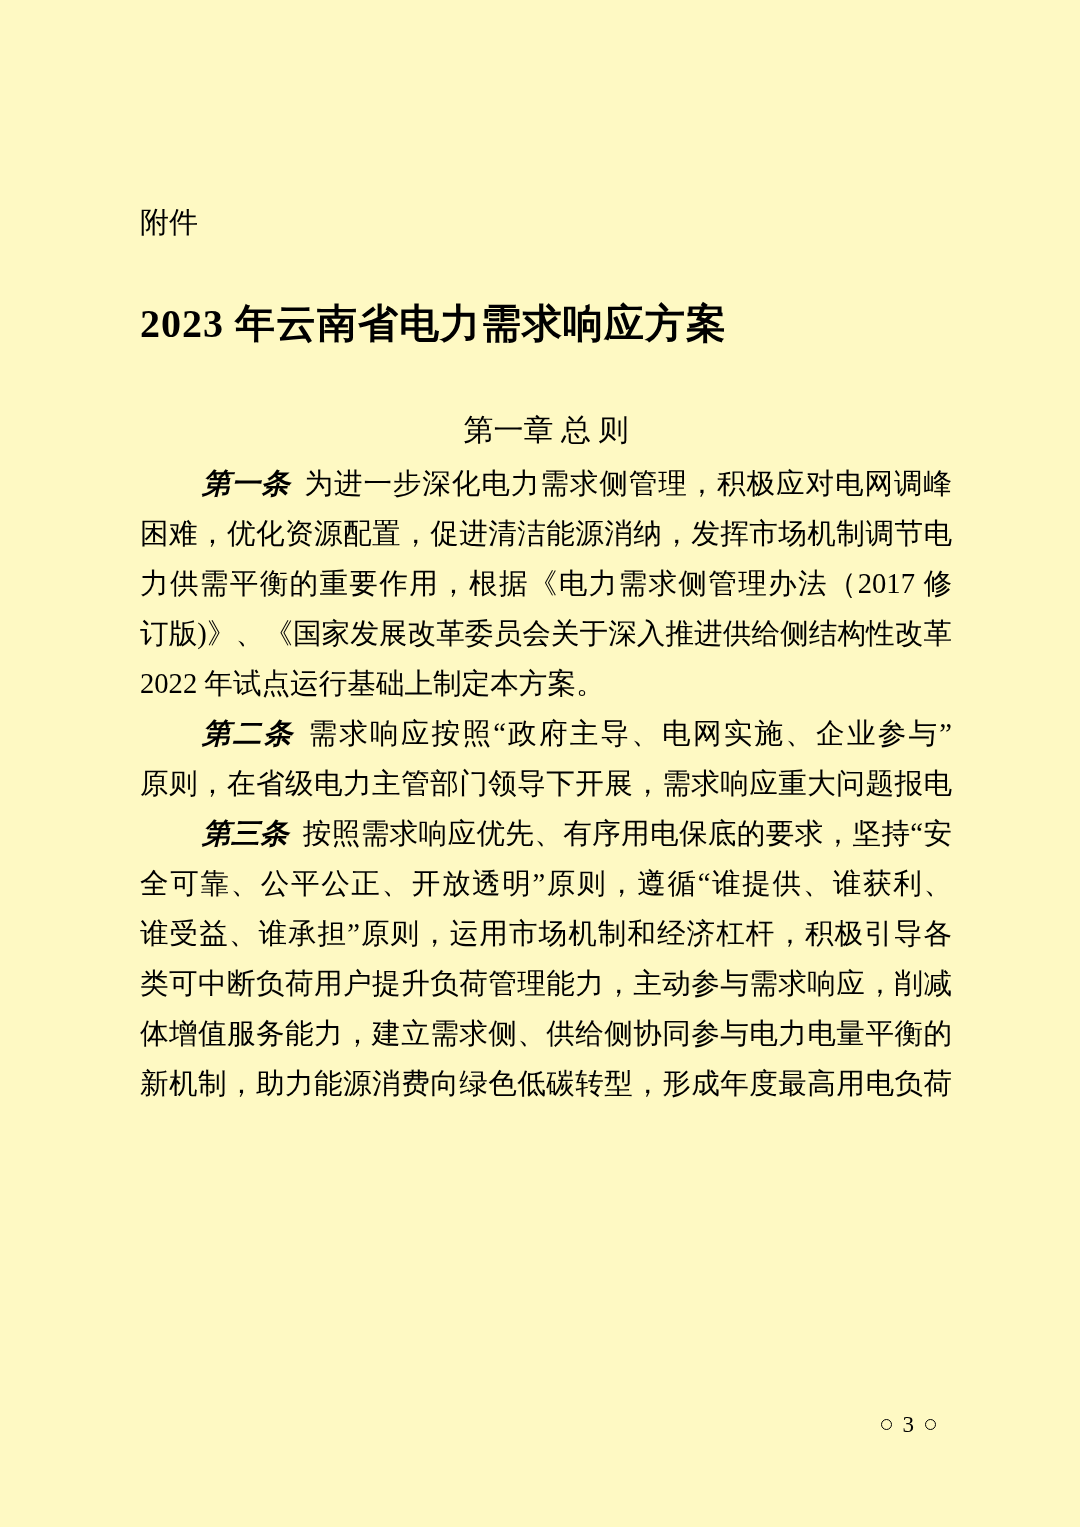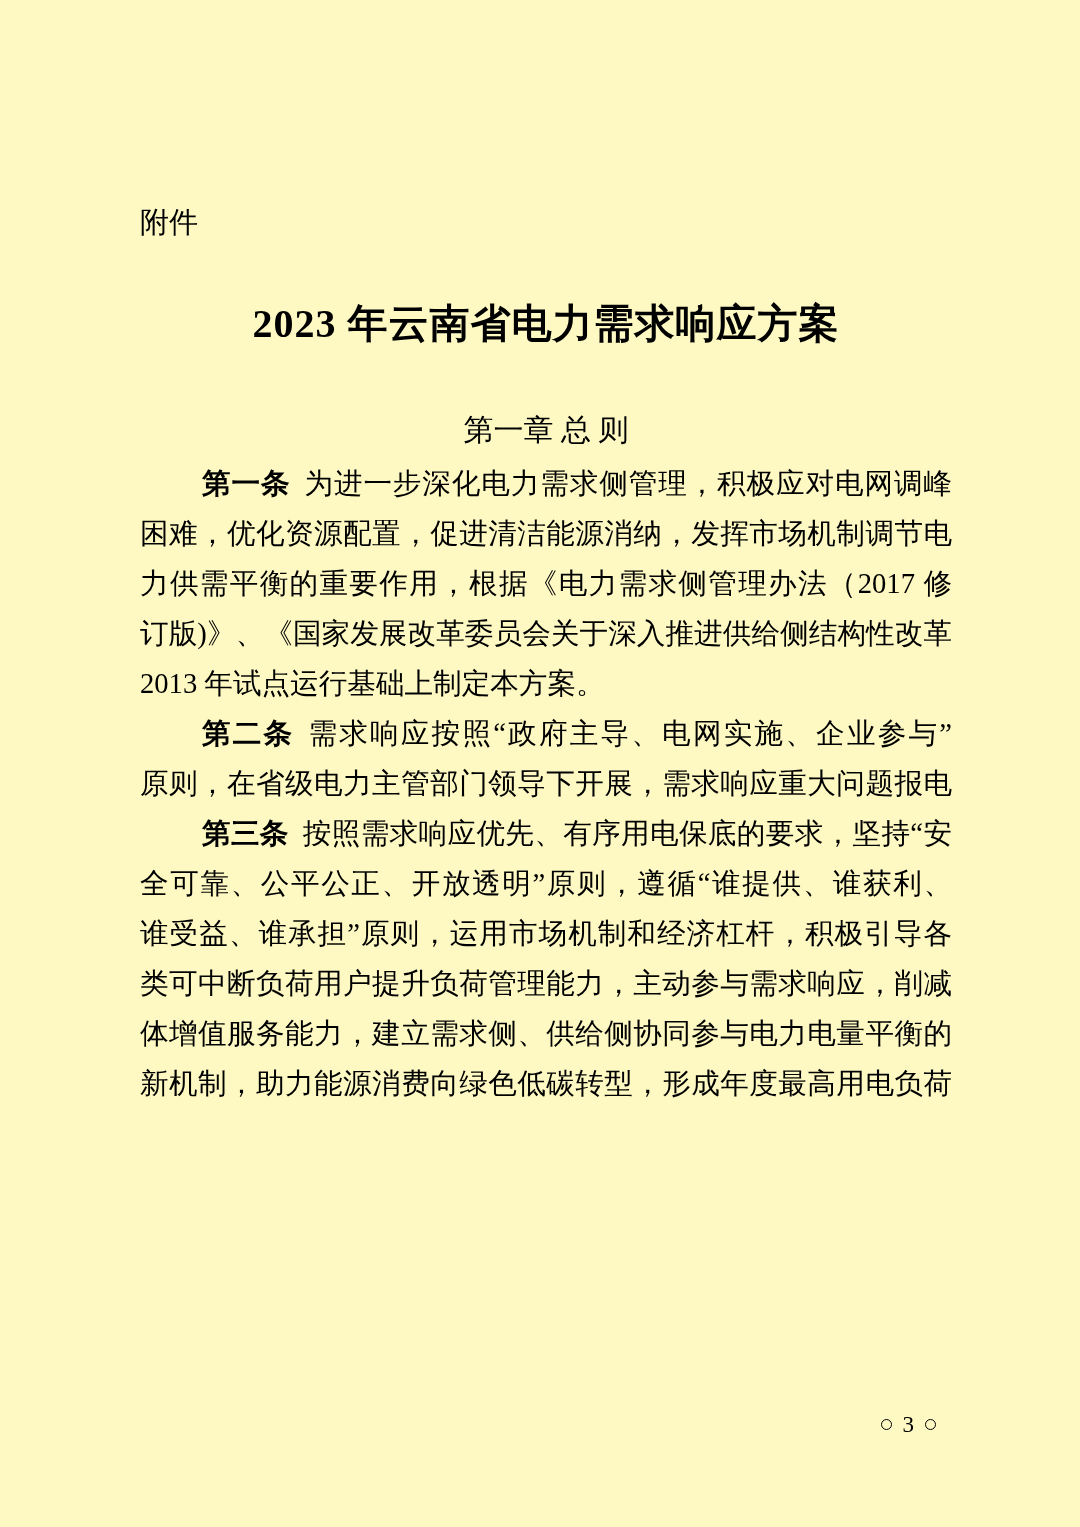--- a/index.html
+++ b/index.html
@@ -18,41 +18,41 @@
     margin-top: 208px;
     font-size: 29px;
     line-height: 29px;
     text-align: left;
   }
   .title {
     margin: 66px 0 0 0;
     font-size: 40px;
     line-height: 42px;
     font-weight: bold;
-    text-align: center;
+    text-align: left;
     letter-spacing: 1px;
   }
   .chapter {
     margin: 68px 0 0 0;
     font-size: 30px;
     line-height: 34px;
     font-weight: normal;
     text-align: center;
   }
   .content { margin-top: 12px; font-size: 28.6px; }
   .para { margin: 0; }
   .line {
     line-height: 50px;
     text-align: justify;
     text-align-last: justify;
     text-justify: inter-character;
   }
   .line.first { text-indent: 62px; }
   .line.endline { text-align-last: left; }
-  .lead { font-weight: bold; margin-right: 14px; }
+  .lead { font-weight: bold; margin-right: 14px; font-style: italic; }
 
   .footer {
     position: absolute;
     top: 1410px;
     right: 144px;
     height: 28px;
     display: flex;
     align-items: center;
     gap: 11px;
   }
@@ -81,21 +81,21 @@
 
     <h2 class="chapter">第一章 总 则</h2>
 
     <div class="content">
 
       <div class="para">
         <div class="line first"><span class="lead">第一条</span><span>为进一步深化电力需求侧管理，积极应对电网调峰</span></div>
         <div class="line">困难，优化资源配置，促进清洁能源消纳，发挥市场机制调节电</div>
         <div class="line">力供需平衡的重要作用，根据《电力需求侧管理办法（2017 修</div>
         <div class="line">订版)》、《国家发展改革委员会关于深入推进供给侧结构性改革</div>
-        <div class="line endline">2013 年试点运行基础上制定本方案。</div>
+        <div class="line endline">2022 年试点运行基础上制定本方案。</div>
       </div>
 
       <div class="para">
         <div class="line first"><span class="lead">第二条</span><span>需求响应按照“政府主导、电网实施、企业参与”</span></div>
         <div class="line">原则，在省级电力主管部门领导下开展，需求响应重大问题报电</div>
       </div>
 
       <div class="para">
         <div class="line first"><span class="lead">第三条</span><span>按照需求响应优先、有序用电保底的要求，坚持“安</span></div>
         <div class="line">全可靠、公平公正、开放透明”原则，遵循“谁提供、谁获利、</div>

